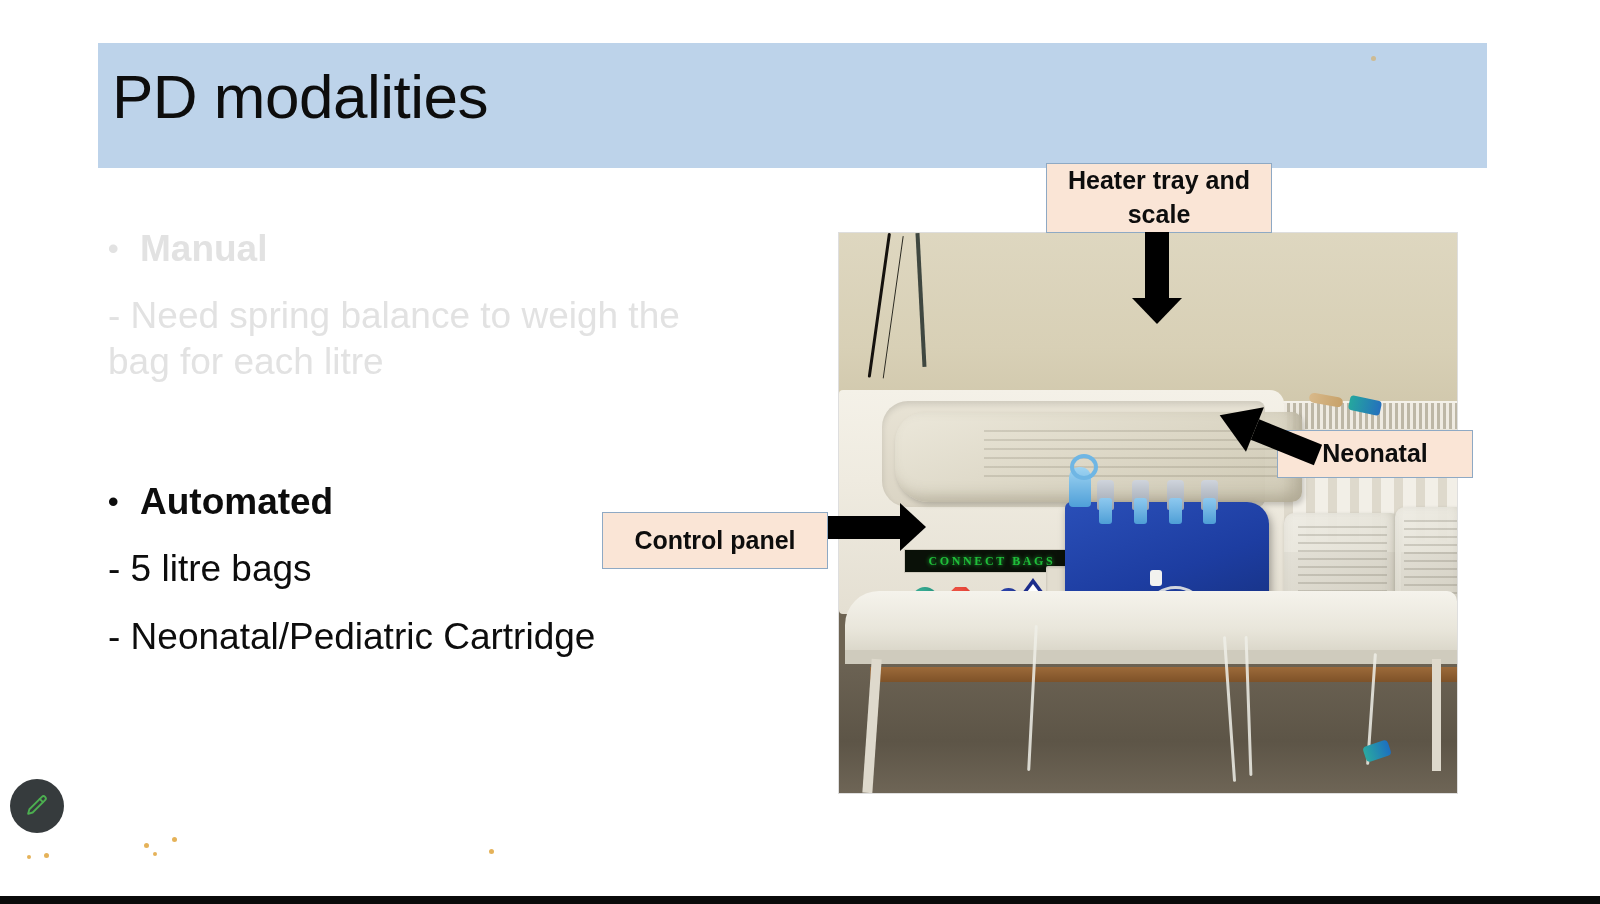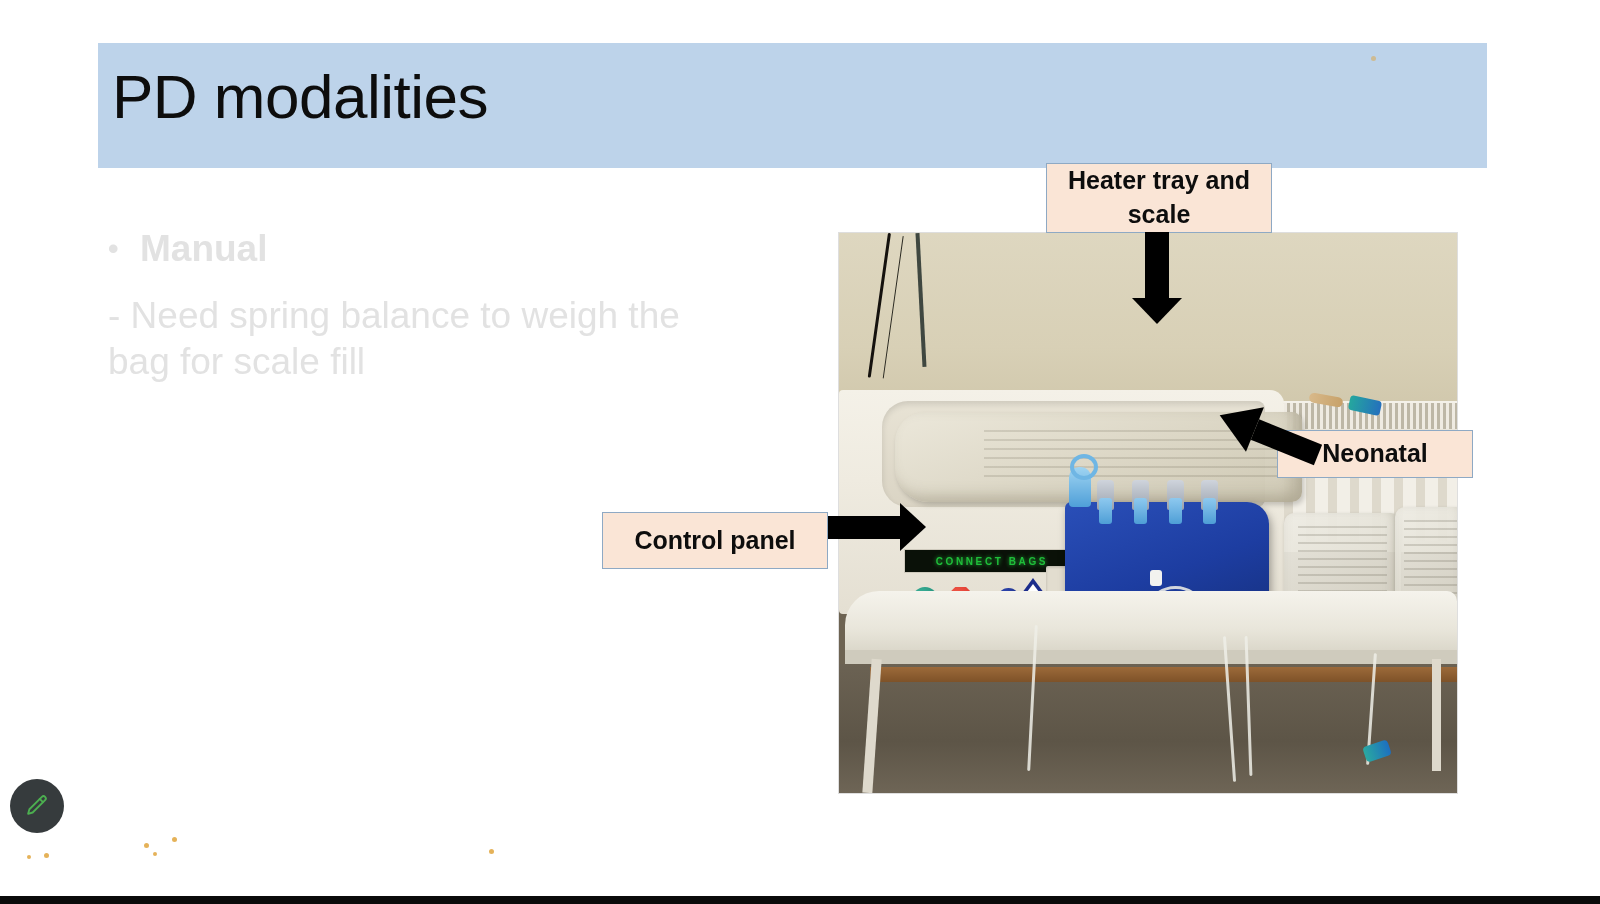--- a/index.html
+++ b/index.html
@@ -96,22 +96,22 @@
     background: repeating-linear-gradient(0deg, rgba(90,84,66,.30) 0 2px, transparent 2px 9px);
     opacity:.55;
   }
   
   .ph-lcd {
     position:absolute; left:10.5%; top:56.5%; width:28.5%; height:4.2%;
     background:#0a1108; border:1px solid #cfcabd;
     display:flex; align-items:center; justify-content:center;
   }
   .ph-lcd span {
-    font-family:Liberation Sans, sans-serif;
-    font-size:10px; letter-spacing:2.6px; color:#1fbf3a; font-weight:bold;
+    font-family:Liberation Serif, serif;
+    font-size:12px; letter-spacing:2.6px; color:#1fbf3a; font-weight:bold;
     text-shadow:0 0 4px rgba(40,220,70,.8);
   }
   .ph-btn-green{position:absolute;left:11.8%;top:63.2%;width:26px;height:26px;border-radius:50%;
     background:radial-gradient(circle at 35% 30%,#3db39a,#157f6b);}
   .ph-btn-red{position:absolute;left:17.5%;top:63.2%;width:27px;height:27px;
     background:radial-gradient(circle at 35% 30%,#f05a4a,#d62a22);
     clip-path: polygon(30% 0,70% 0,100% 30%,100% 70%,70% 100%,30% 100%,0 70%,0 30%);}
   .ph-btn-clock{position:absolute;left:25.6%;top:63.4%;width:23px;height:23px;border-radius:50%;
     background:radial-gradient(circle at 35% 30%,#2f49b8,#16246e);}
   .ph-btn-clock::after{content:"";position:absolute;left:49%;top:20%;width:2px;height:34%;
@@ -261,24 +261,29 @@
 
   <div class="title-banner"></div>
   <div class="title-text">PD modalities</div>
 
   <div class="body-col">
 
     <div class="blk blk-manual dim">
       <div class="lvl1">
         <span class="bul">•</span><span>Manual</span>
       </div>
-      <div class="lvl2">- Need spring balance to weigh the bag for scale fill</div>
+      <div class="lvl2">- Need spring balance to weigh the bag for each litre</div>
     </div>
 
     <div class="blk blk-auto">
+      <div class="lvl1">
+        <span class="bul">•</span><span>Automated</span>
+      </div>
+      <div class="lvl2">- 5 litre bags</div>
+      <div class="lvl2">- Neonatal/Pediatric Cartridge</div>
     </div>
 
   </div>
 
   <div class="photo">
     <div class="ph-wall"></div>
     <div class="ph-cable"></div>
     <div class="ph-cable2"></div>
     <div class="ph-rad-top"></div>
     <div class="ph-rad-body"></div>

